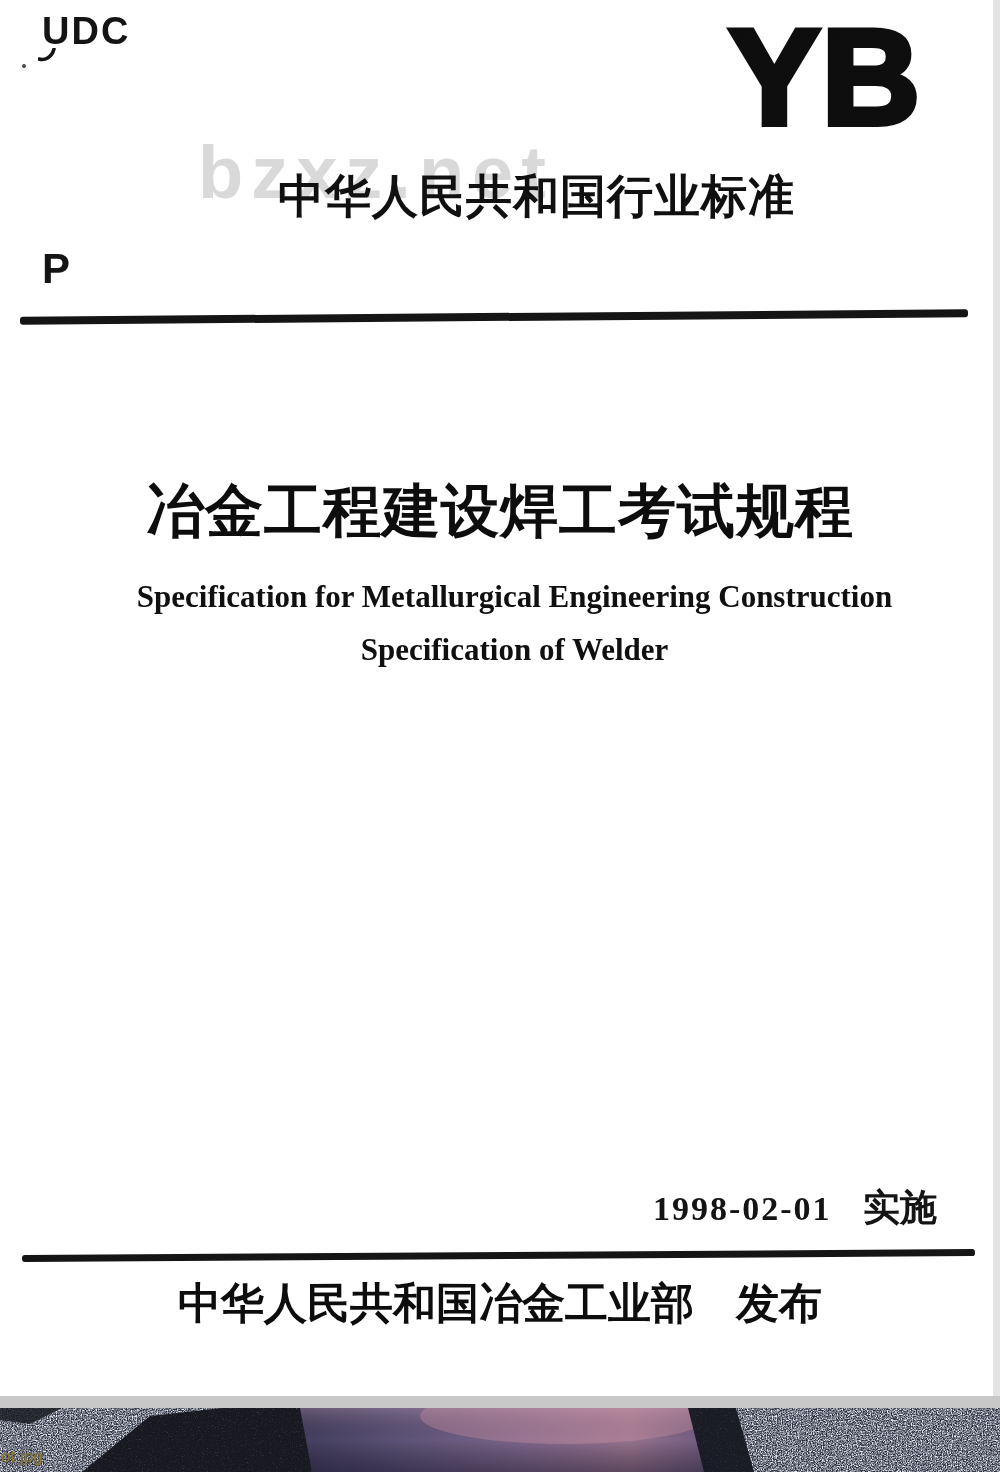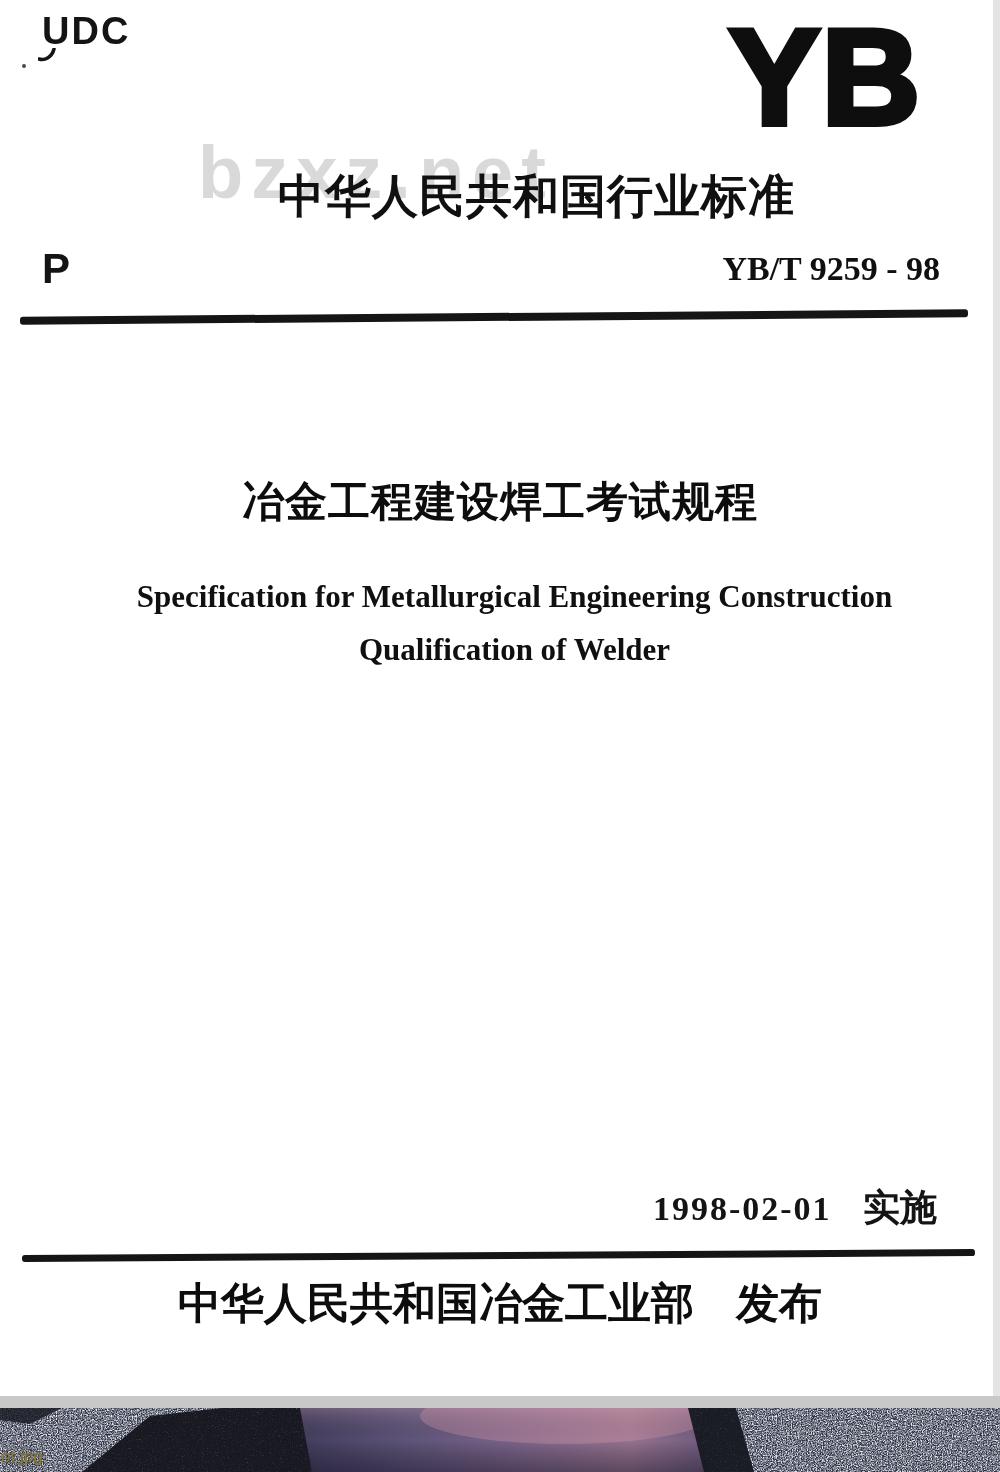--- a/index.html
+++ b/index.html
@@ -38,21 +38,21 @@
   .std-number{
     right:60px; top:250px; font-size:34px; font-weight:bold; line-height:1.1;
     font-family:"Liberation Serif", serif; color:#101010;
   }
 
   .rule{background:#151515;}
   .rule-top{left:20px; top:313px; width:948px; height:8px; transform:rotate(-0.45deg); border-radius:3px;}
   .rule-bottom{left:22px; top:1252px; width:953px; height:7px; transform:rotate(-0.35deg); border-radius:3px;}
 
   .title-cn{
-    left:0; right:0; top:478px; text-align:center; font-size:42px; font-weight:bold;
+    left:0; right:0; top:478px; text-align:center; font-size:58px; font-weight:bold;
     letter-spacing:1px; line-height:1.15; color:#0d0d0d;
   }
   .title-en{
     left:0; right:0; text-align:center; font-family:"Liberation Serif", serif;
     font-weight:bold; font-size:31px; line-height:1.1; color:#101010;padding-left:29px;
   }
   .title-en-1{top:580px;}
   .title-en-2{top:633px;}
 
   .date-row{top:1186px; font-size:34px; line-height:1.2; white-space:nowrap;}
@@ -87,27 +87,26 @@
     <path d="M16,1 C14,9 7,13 1,11" stroke="#141414" stroke-width="3.5" fill="none" stroke-linecap="round"></path>
   </svg>
   <div class="abs speck-dot"></div>
 
   <div class="abs yb-logo">YB</div>
 
   <div class="abs watermark">bzxz.net</div>
   <div class="abs std-heading">中华人民共和国行业标准</div>
 
   <div class="abs class-code">P</div>
-  <div class="abs std-number">YB/T 9259 - 98</div>
 
   <div class="abs rule rule-top"></div>
 
   <div class="abs title-cn">冶金工程建设焊工考试规程</div>
   <div class="abs title-en title-en-1">Specification for Metallurgical Engineering Construction</div>
-  <div class="abs title-en title-en-2">Qualification of Welder</div>
+  <div class="abs title-en title-en-2">Specification of Welder</div>
 
   <div class="abs date-row date-impl">
     <span class="date-num">1998-02-01</span>
     <span class="date-label">实施</span>
   </div>
 
   <div class="abs rule rule-bottom"></div>
 
   <div class="abs publisher">
     <span>中华人民共和国冶金工业部</span><span class="action">发布</span>

